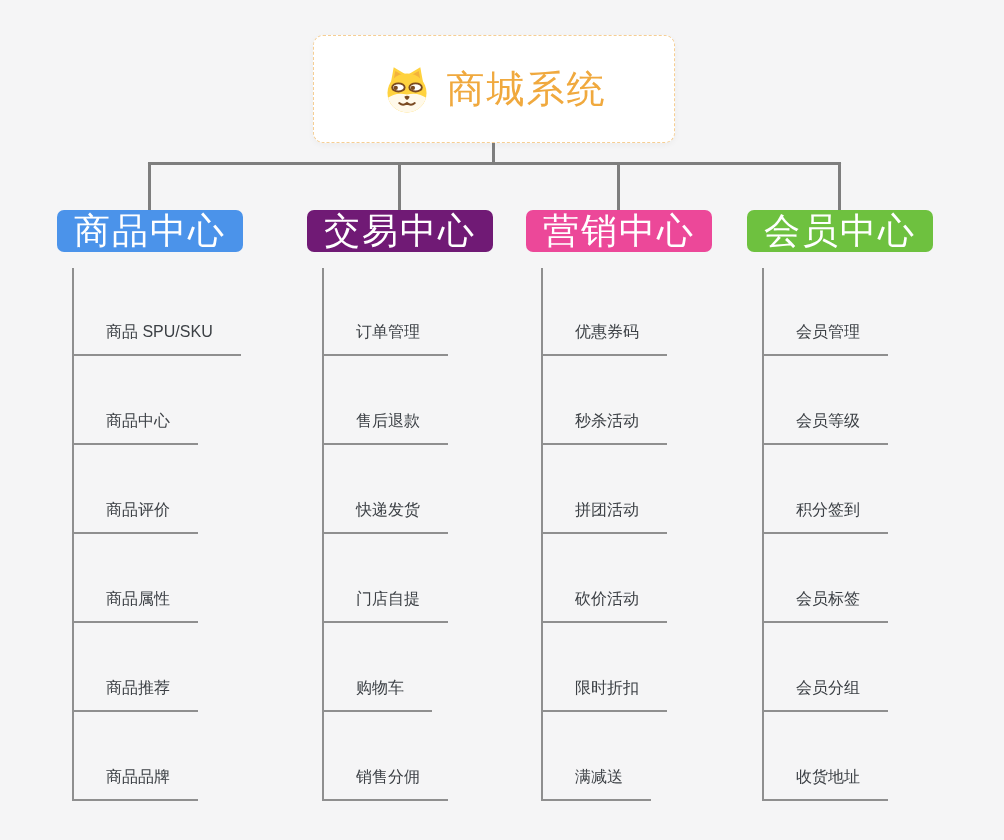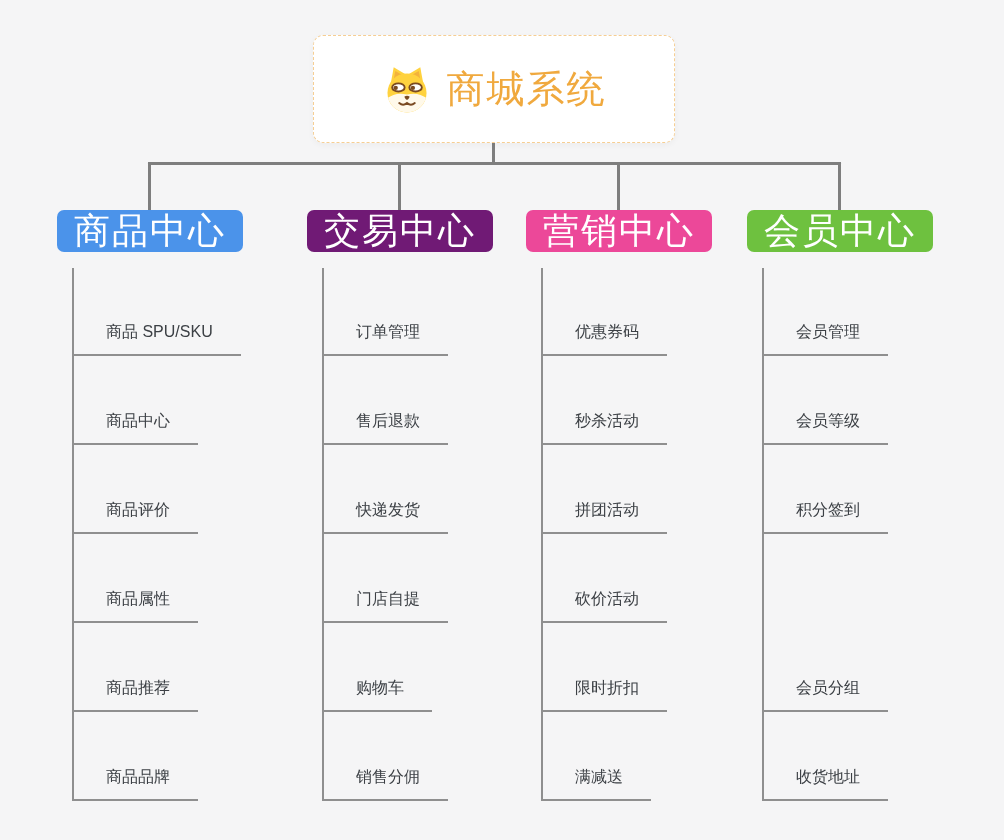--- a/index.html
+++ b/index.html
@@ -98,15 +98,16 @@
     <div class="leaf" style="left: 541px; top: 496px;">拼团活动</div>
     <div class="leaf" style="left: 541px; top: 585px;">砍价活动</div>
     <div class="leaf" style="left: 541px; top: 674px;">限时折扣</div>
     <div class="leaf" style="left: 541px; top: 763px;">满减送</div>
     <div class="line drop" style="left: 838px;"></div>
     <div class="branch" style="left: 747px; background: rgb(110, 193, 63);">会员中心</div>
     <div class="spine" style="left: 762px;"></div>
     <div class="leaf" style="left: 762px; top: 318px;">会员管理</div>
     <div class="leaf" style="left: 762px; top: 407px;">会员等级</div>
     <div class="leaf" style="left: 762px; top: 496px;">积分签到</div>
+    <div class="leaf" style="left: 762px; top: 585px;">会员标签</div>
     <div class="leaf" style="left: 762px; top: 674px;">会员分组</div>
     <div class="leaf" style="left: 762px; top: 763px;">收货地址</div>
   </div>
 
 </body></html>

